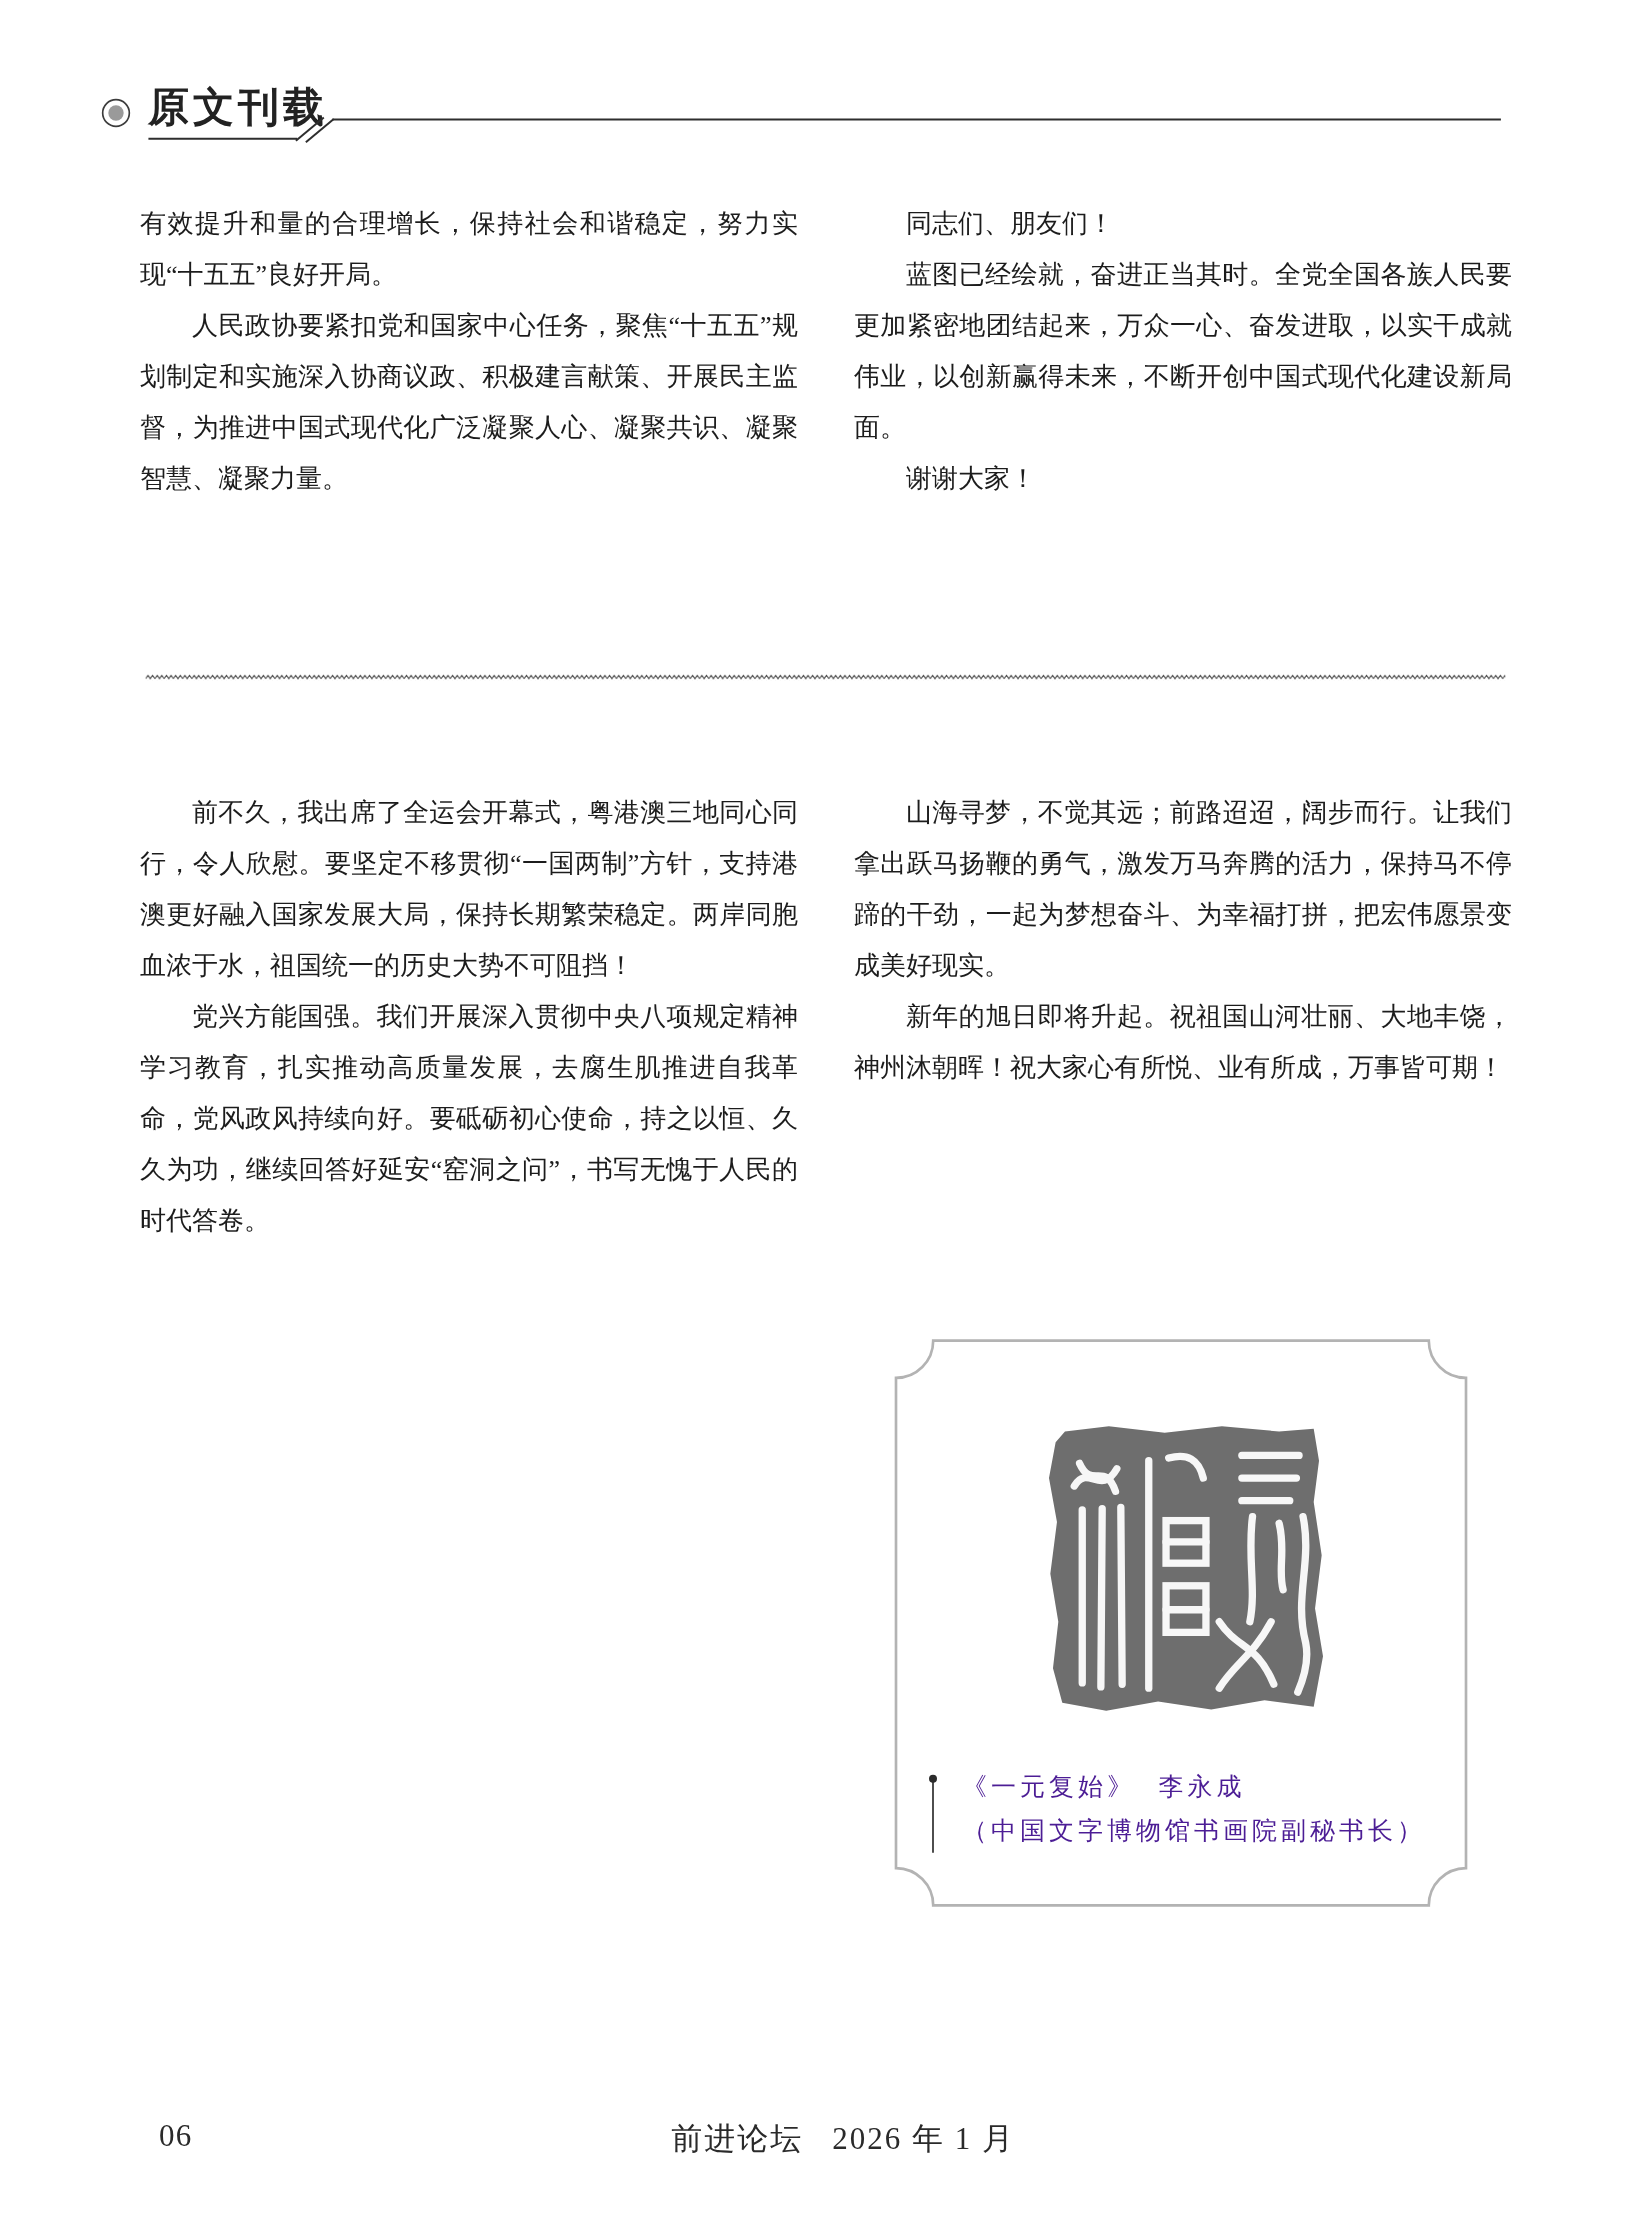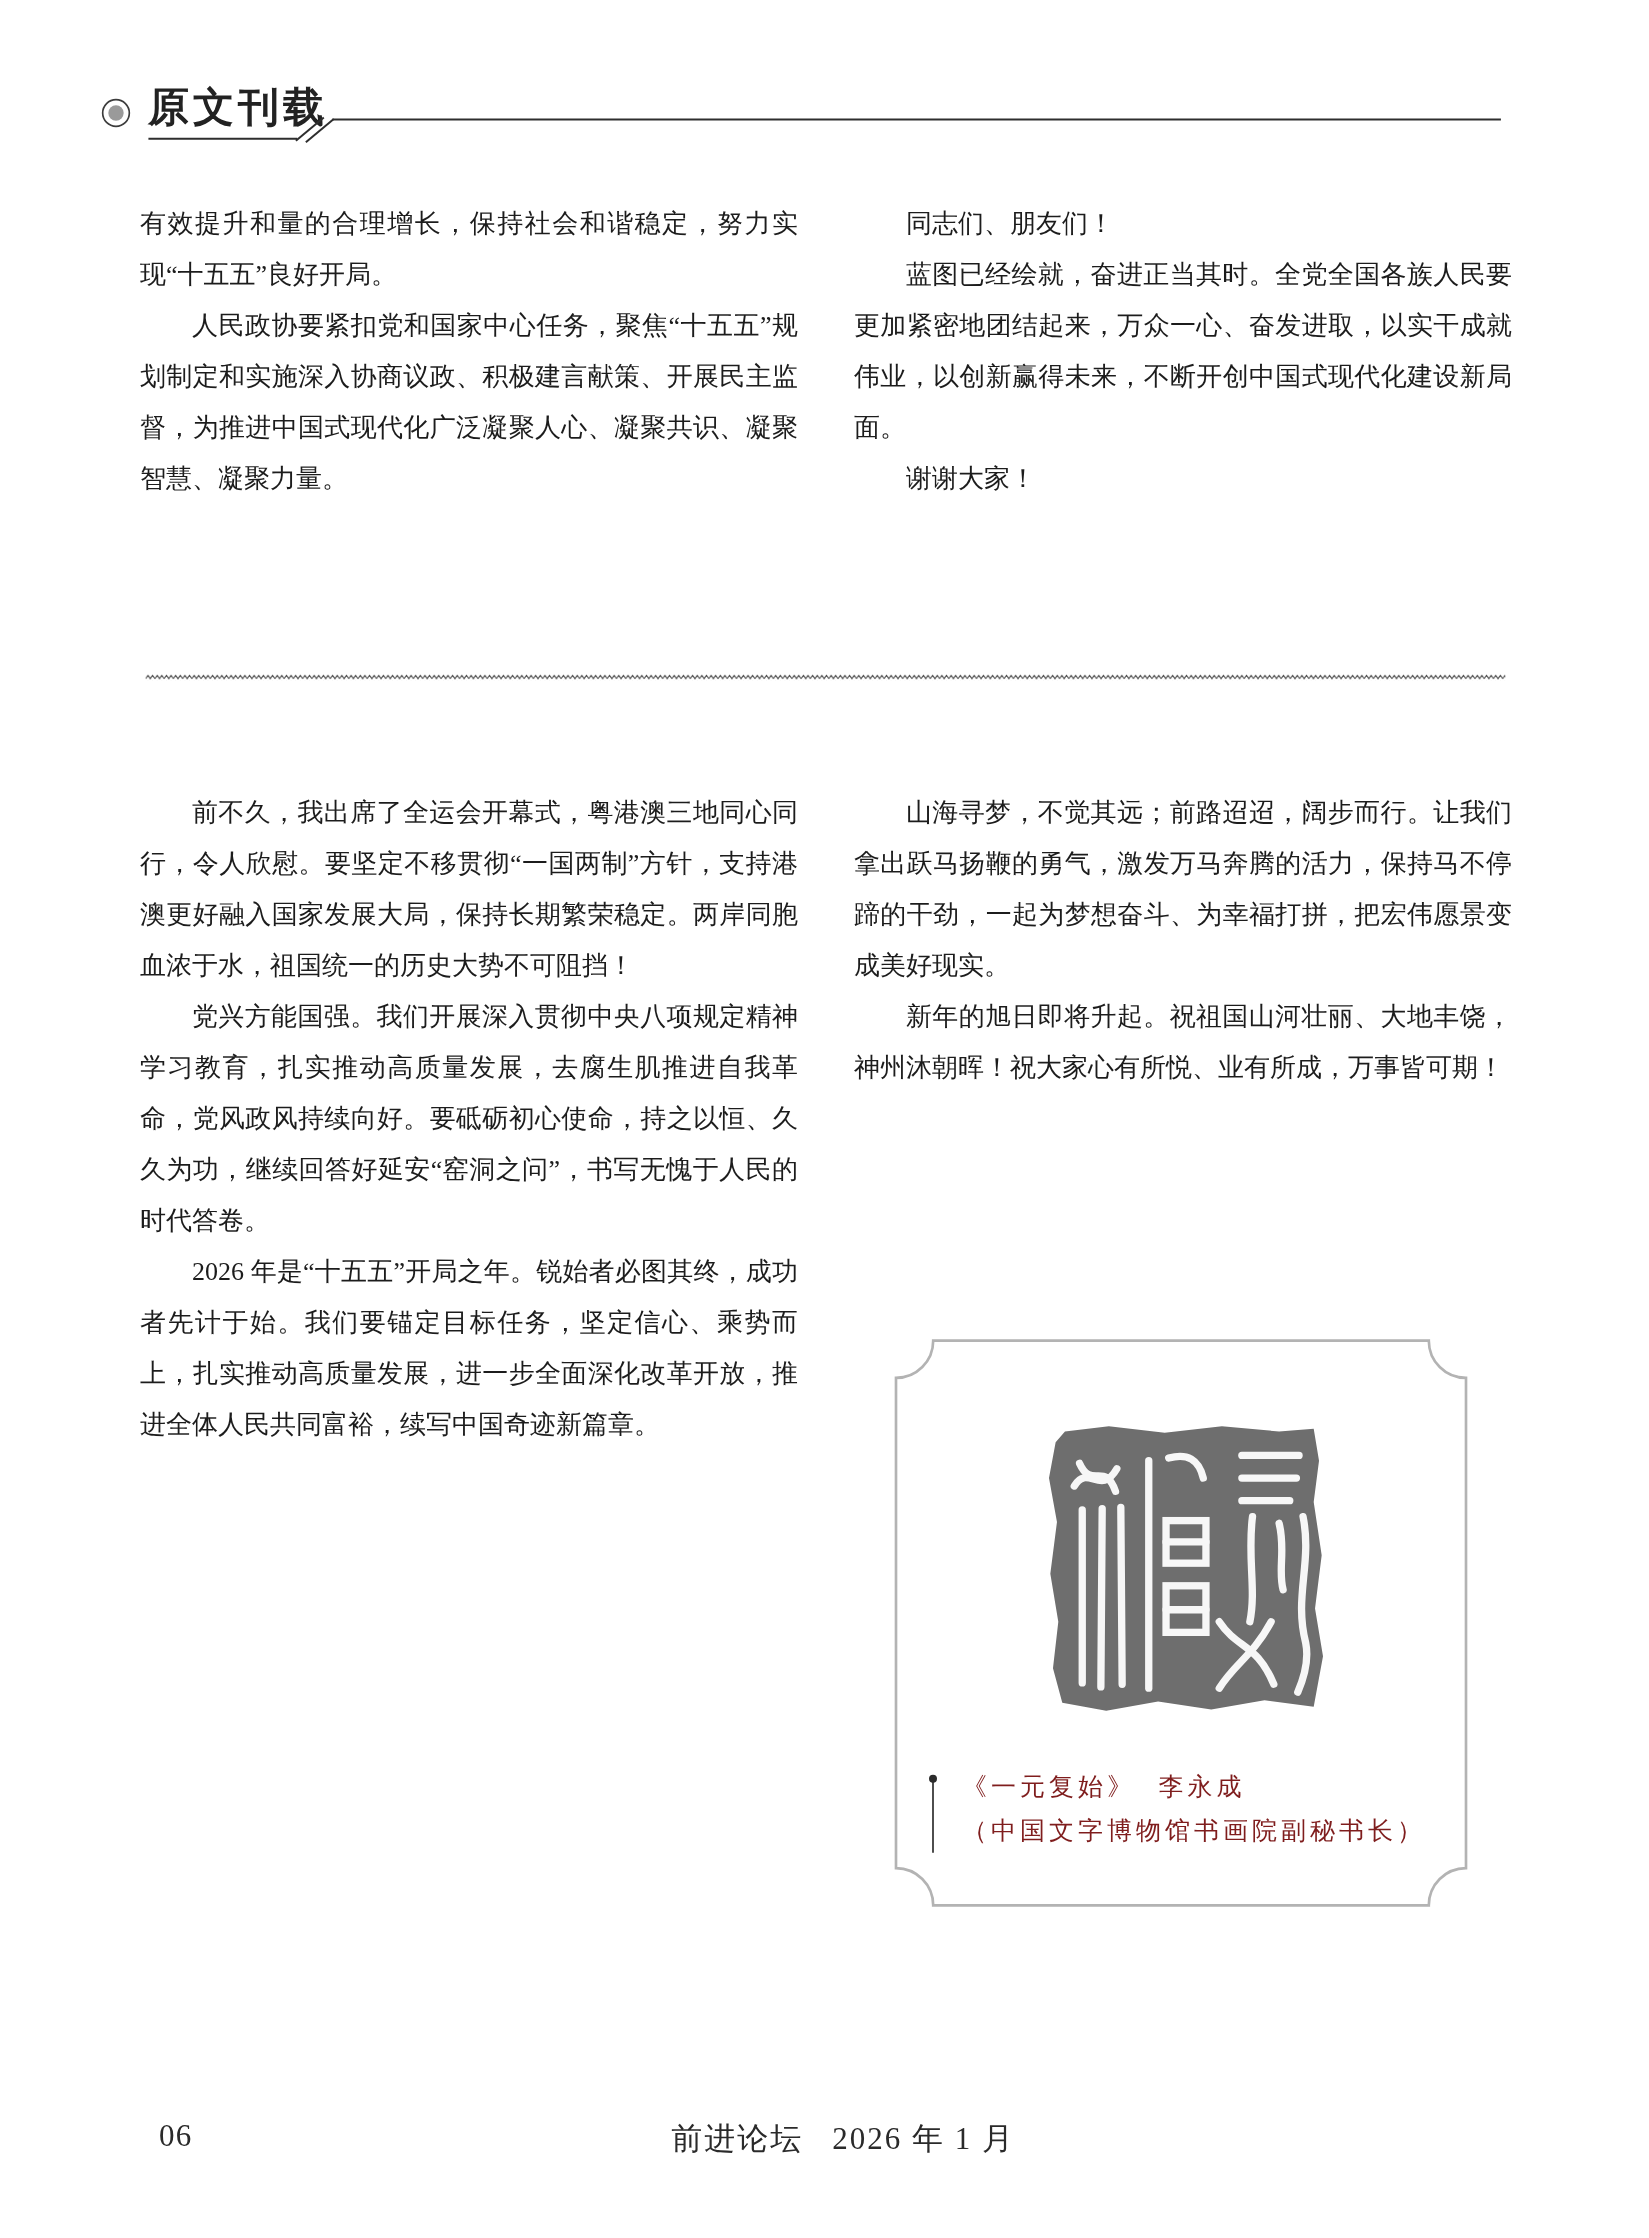--- a/index.html
+++ b/index.html
@@ -32,21 +32,21 @@
   .text-col p.indent{text-indent:2em;}
   
   .divider{position:absolute;left:140px;top:674px;width:1371px;height:6.6px;}
   
   .artwork{position:absolute;left:893px;top:1338px;width:576px;height:570px;}
   .artwork .frame-svg{position:absolute;left:0;top:0;width:576px;height:570px;}
   .artwork .seal-svg{position:absolute;left:152px;top:84px;width:282px;height:293px;}
   .caption-marker{position:absolute;left:36px;top:436px;width:8px;height:80px;}
   .caption{
     position:absolute;left:69px;top:427px;width:479px;
-    font-size:25px;line-height:44px;color:#7f1d1d;letter-spacing:4px;
+    font-size:25px;line-height:44px;color:#4c1d95;letter-spacing:4px;
   }
   .caption .caption-author{margin-left:22.6px;}
   
   .footer-page-number{
     position:absolute;left:159px;top:2118px;
     font-size:31px;color:#2a2a2a;letter-spacing:1.3px;
   }
   .footer-center{
     position:absolute;left:0;top:2118px;width:1650px;
     text-align:center;font-size:31px;color:#2a2a2a;letter-spacing:2px;padding-left:18px;
@@ -85,21 +85,20 @@
       <pattern id="zz" width="14" height="10" patternUnits="userSpaceOnUse">
         <path d="M0,7 L3.5,2 L7,7 L10.5,2 L14,7" fill="none" stroke="#4a4a4a" stroke-width="1.6"></path>
       </pattern>
     </defs>
     <rect width="2062" height="10" fill="url(#zz)"></rect>
   </svg>
 
   <div class="text-col col-bl">
     <p class="indent">前不久，我出席了全运会开幕式，粤港澳三地同心同行，令人欣慰。要坚定不移贯彻“一国两制”方针，支持港澳更好融入国家发展大局，保持长期繁荣稳定。两岸同胞血浓于水，祖国统一的历史大势不可阻挡！</p>
     <p class="indent">党兴方能国强。我们开展深入贯彻中央八项规定精神学习教育，扎实推动高质量发展，去腐生肌推进自我革命，党风政风持续向好。要砥砺初心使命，持之以恒、久久为功，继续回答好延安“窑洞之问”，书写无愧于人民的时代答卷。</p>
-    <p class="indent">2026 年是“十五五”开局之年。锐始者必图其终，成功者先计于始。我们要锚定目标任务，坚定信心、乘势而上，扎实推动高质量发展，进一步全面深化改革开放，推进全体人民共同富裕，续写中国奇迹新篇章。</p>
   </div>
   <div class="text-col col-br">
     <p class="indent">山海寻梦，不觉其远；前路迢迢，阔步而行。让我们拿出跃马扬鞭的勇气，激发万马奔腾的活力，保持马不停蹄的干劲，一起为梦想奋斗、为幸福打拼，把宏伟愿景变成美好现实。</p>
     <p class="indent">新年的旭日即将升起。祝祖国山河壮丽、大地丰饶，神州沐朝晖！祝大家心有所悦、业有所成，万事皆可期！</p>
   </div>
 
   <div class="artwork">
     <svg class="frame-svg" viewBox="0 0 866 858">
       <path d="M 60,4 L 806,4 A 56,56 0 0 0 862,60 L 862,798 A 56,56 0 0 0 806,854 L 60,854 A 56,56 0 0 0 4,798 L 4,60 A 56,56 0 0 0 60,4 Z" fill="none" stroke-width="4" stroke="#b3b3b3"></path>
     </svg>

